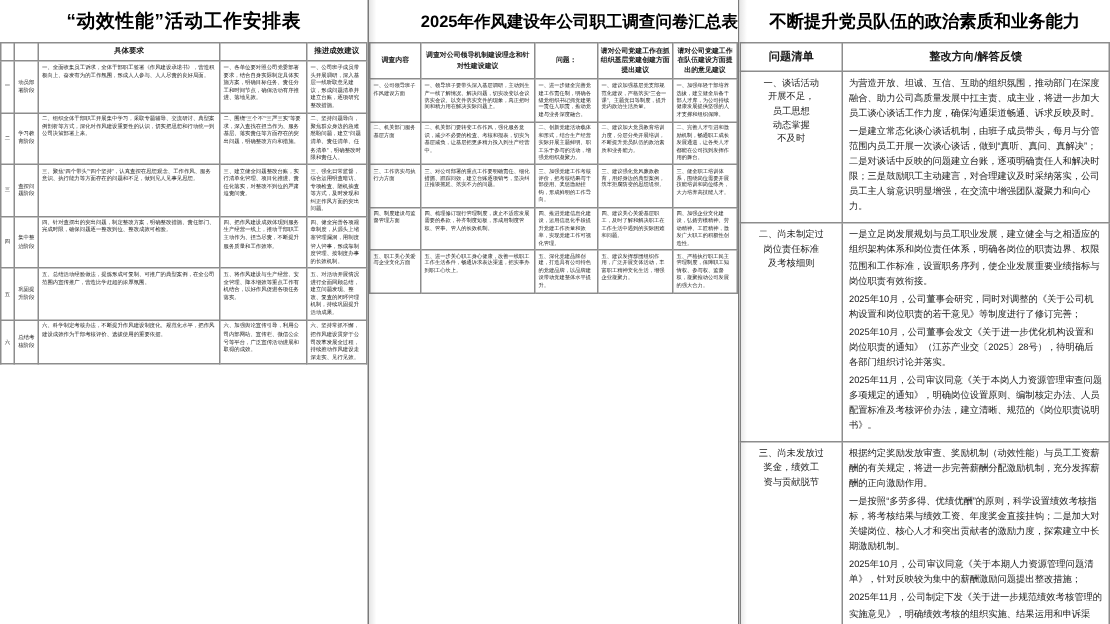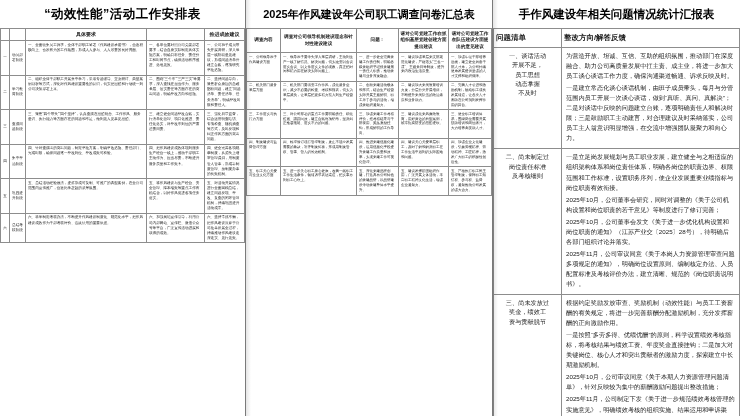--- a/index.html
+++ b/index.html
@@ -62,20 +62,21 @@
   .tableA .c-req { width: auto; }
   .tableA .c-mid { width: 58px; }
   .tableA .c-right { width: 40px; }
   .cellcenter { text-align: center; vertical-align: middle !important; }
 
   
   .panel-b { width: 247px; border-right: 1px solid #7a7a7a; }
   .panel-b .panel-title {
     font-size: 11px;
     padding: 7px 0 6px 0;
+    text-align: right;
   }
   .tableB { width: 100%; border-collapse: collapse; table-layout: fixed; }
   .tableB th, .tableB td {
     border: 1px solid #8d8d8d;
     font-size: 3.5px;
     line-height: 1.4;
     vertical-align: top;
     padding: 1.5px 2px;
     color: #1a1a1a;
     overflow: hidden;
@@ -103,21 +104,21 @@
   .tableC { width: 100%; border-collapse: collapse; table-layout: fixed; }
   .tableC th, .tableC td {
     border: 1px solid #8d8d8d;
     vertical-align: top;
     padding: 3px 4px;
     color: #1a1a1a;
     overflow: hidden;
     word-break: break-all;
   }
   .tableC th {
-    text-align: left;
+    text-align: center;
     font-weight: bold;
     font-size: 7.5px;
     vertical-align: middle;
     padding: 4px 2px;
   }
   .tableC .c-c1 { width: 68px; }
   .tableC .c-c2 { width: auto; }
   .tableC td.issue {
     font-size: 6.2px;
     line-height: 1.5;
@@ -248,21 +249,21 @@
           <td class="b-c3">五、深化党建品牌创建，打造具有公司特色的党建品牌，以品牌建设带动党建整体水平提升。</td>
           <td class="b-c4">五、建议发挥群团组织作用，广泛开展文体活动，丰富职工精神文化生活，增强企业凝聚力。</td>
           <td class="b-c5">五、严格执行职工民主管理制度，保障职工知情权、参与权、监督权，凝聚推动公司发展的强大合力。</td>
         </tr>
       </tbody>
     </table>
   </div>
 
   <div class="panel panel-c">
     <div class="edge-shadow" style="left:0"></div>
-    <div class="panel-title">手作风建设年相关问题情况统计汇报表</div>
+    <div class="panel-title">不断提升党员队伍的政治素质和业务能力</div>
     <table class="tableC">
       <thead>
         <tr>
           <th class="c-c1">问题清单</th>
           <th class="c-c2">整改方向/解答反馈</th>
         </tr>
       </thead>
       <tbody>
         <tr>
           <td class="c-c1 issue">

